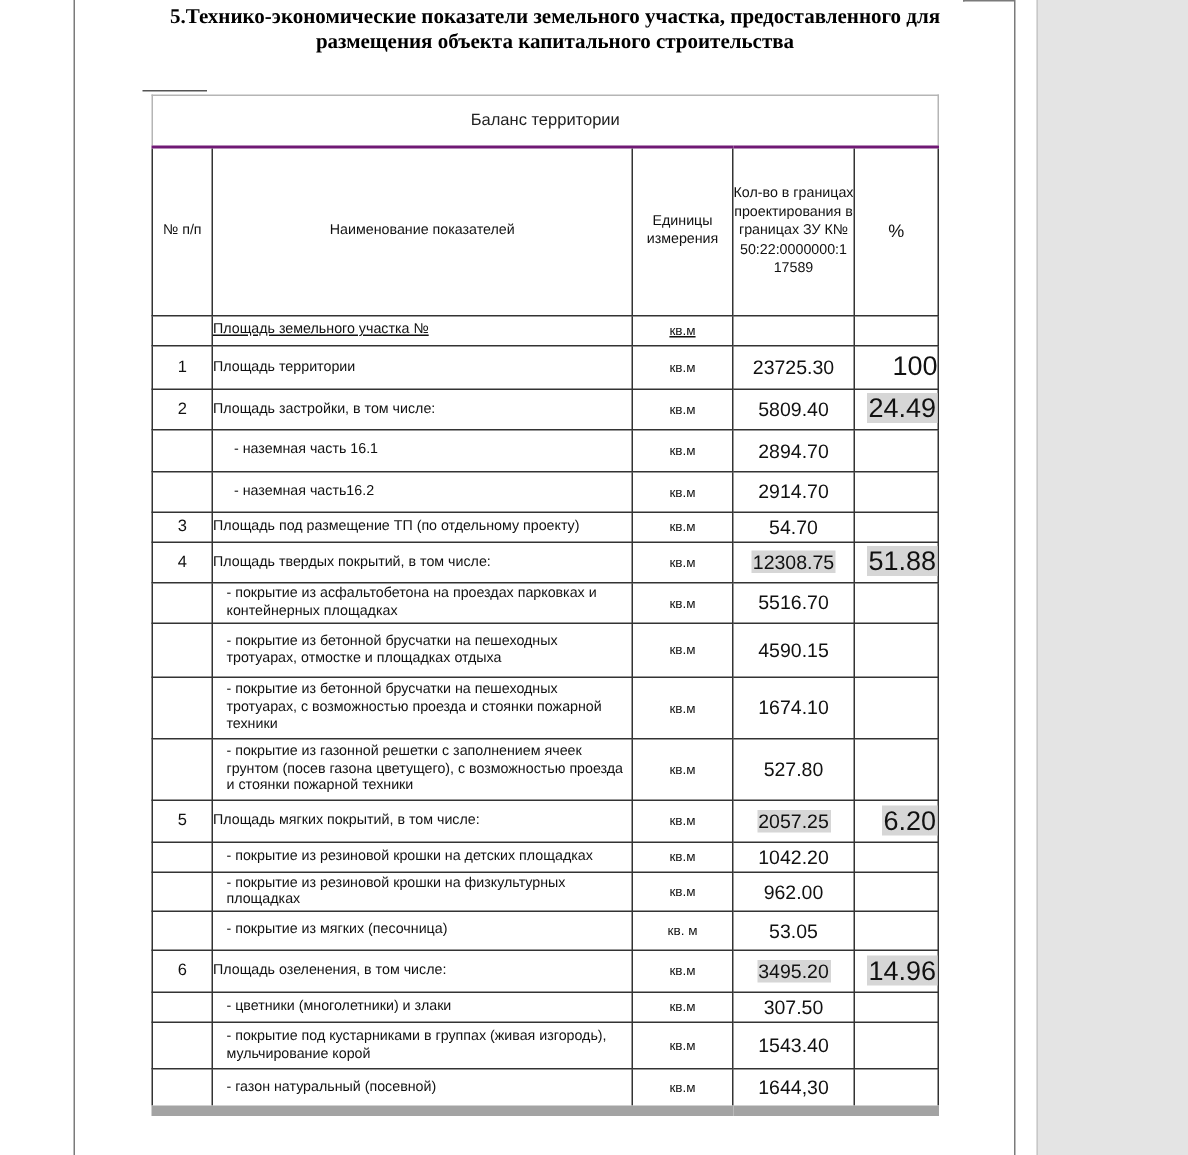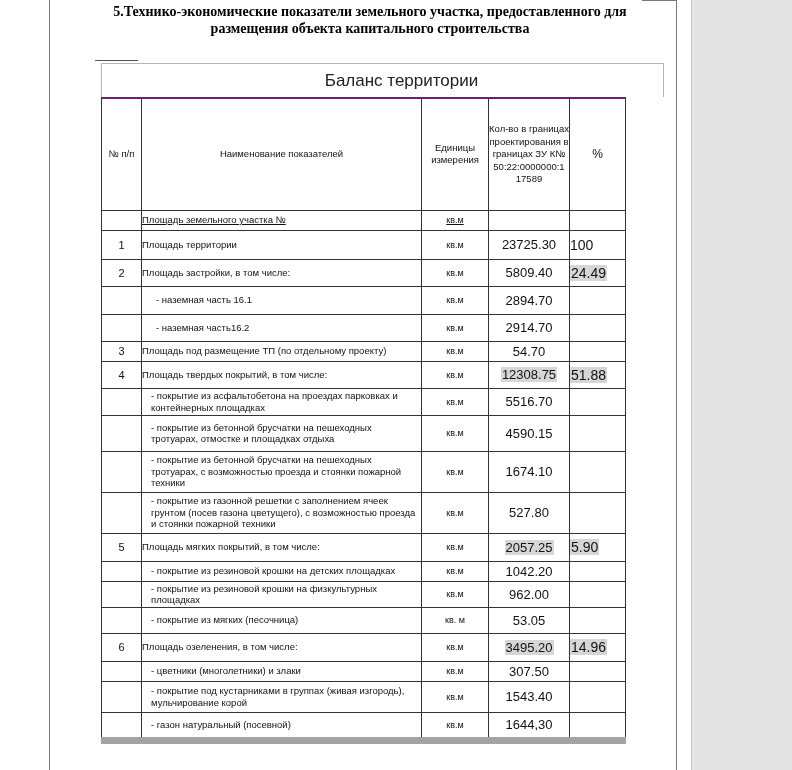--- a/index.html
+++ b/index.html
@@ -29,21 +29,21 @@
     text-align: center;
     font-family: "Liberation Serif", serif; font-weight: bold;
     font-size: 14px; line-height: 17px; color: #000;
   }
   .short-rule {
     position: absolute; left: 95px; top: 60px; width: 43px; height: 1px; background: #555;
   }
   .caption-box {
     position: absolute; left: 101px; top: 63px; width: 523px; height: 33px;
     border: 1px solid #b5b5b5; border-bottom: none;
-    text-align: center; font-size: 17px; line-height: 33px; color: #222; padding-left: 38px;
+    text-align: center; font-size: 11px; line-height: 33px; color: #222;
   }
   table.balance {
     position: absolute; left: 101px; top: 97px;
     border-collapse: collapse; table-layout: fixed;
     width: 524px;
     font-size: 9.5px; color: #111;
   }
   table.balance td, table.balance th {
     border: 1px solid #333; padding: 0; vertical-align: middle;
     font-weight: normal;
@@ -56,21 +56,21 @@
   col.c-pct { width: 56px; }
   th.h-num, th.h-name, th.h-unit, th.h-qty, th.h-pct { text-align: center; line-height: 12px; }
   th.h-pct { font-size: 12px; }
   th.h-qty { padding: 2px 1px; line-height: 12.5px; }
   td.num { text-align: center; font-size: 11px; }
   td.name { padding-left: 9px; padding-right: 4px; line-height: 11.5px; text-align: left; }
   td.name.sub { padding-left: 9px; }
   td.name.indent { padding-left: 14px; }
   td.unit { text-align: center; font-size: 9px; }
   td.qty { text-align: center; font-size: 13px; }
-  td.pct { text-align: left; font-size: 14px; }
+  td.pct { text-align: right; font-size: 18px; }
   .hl { background: #d6d6d6; padding: 0 1px; }
   table.balance tr.last td { border-bottom: 7px solid #a3a3a3; }
 </style>
 </head>
 <body>
 
 <div class="page-left-border"></div>
 <div class="page-right-border"></div>
 <div class="top-right-box"></div>
 <div class="side-panel"></div>
@@ -177,21 +177,21 @@
         <td class="name sub"><span>- покрытие из газонной решетки с заполнением ячеек грунтом (посев газона цветущего), с возможностью проезда и стоянки пожарной техники</span></td>
         <td class="unit"><span>кв.м</span></td>
         <td class="qty"><span>527.80</span></td>
         <td class="pct"><span></span></td>
       </tr>
       <tr style="height: 28px;">
         <td class="num"><span>5</span></td>
         <td class="name"><span>Площадь мягких покрытий, в том числе:</span></td>
         <td class="unit"><span>кв.м</span></td>
         <td class="qty"><span class="hl">2057.25</span></td>
-        <td class="pct"><span class="hl">5.90</span></td>
+        <td class="pct"><span class="hl">6.20</span></td>
       </tr>
       <tr style="height: 20px;">
         <td class="num"><span></span></td>
         <td class="name sub"><span>- покрытие из резиновой крошки на детских площадках</span></td>
         <td class="unit"><span>кв.м</span></td>
         <td class="qty"><span>1042.20</span></td>
         <td class="pct"><span></span></td>
       </tr>
       <tr style="height: 26px;">
         <td class="num"><span></span></td>

